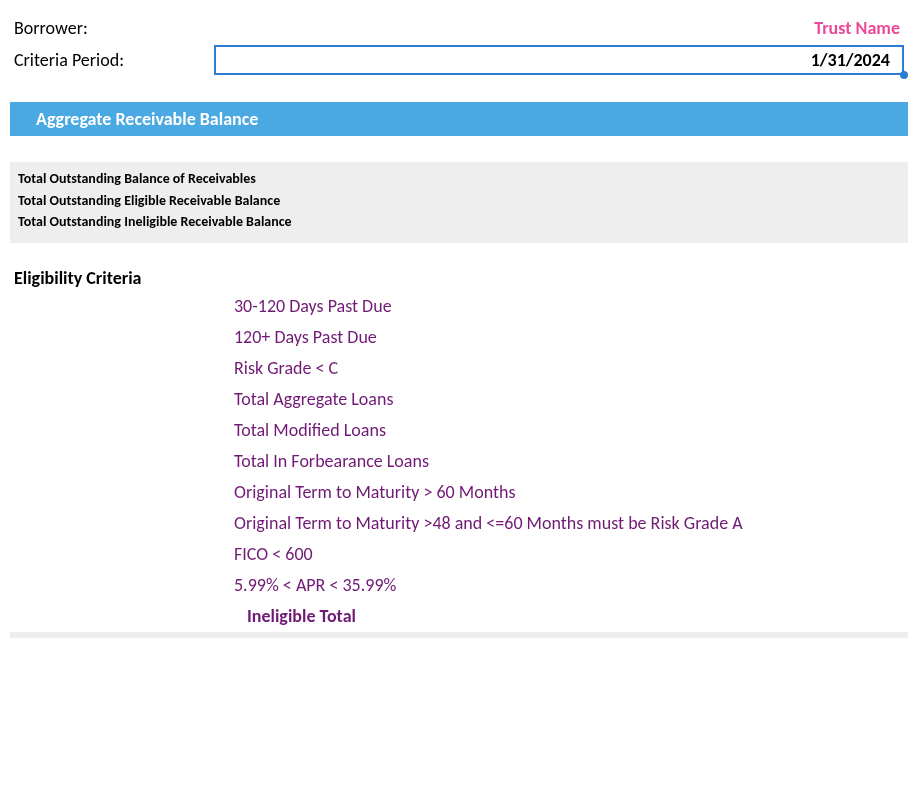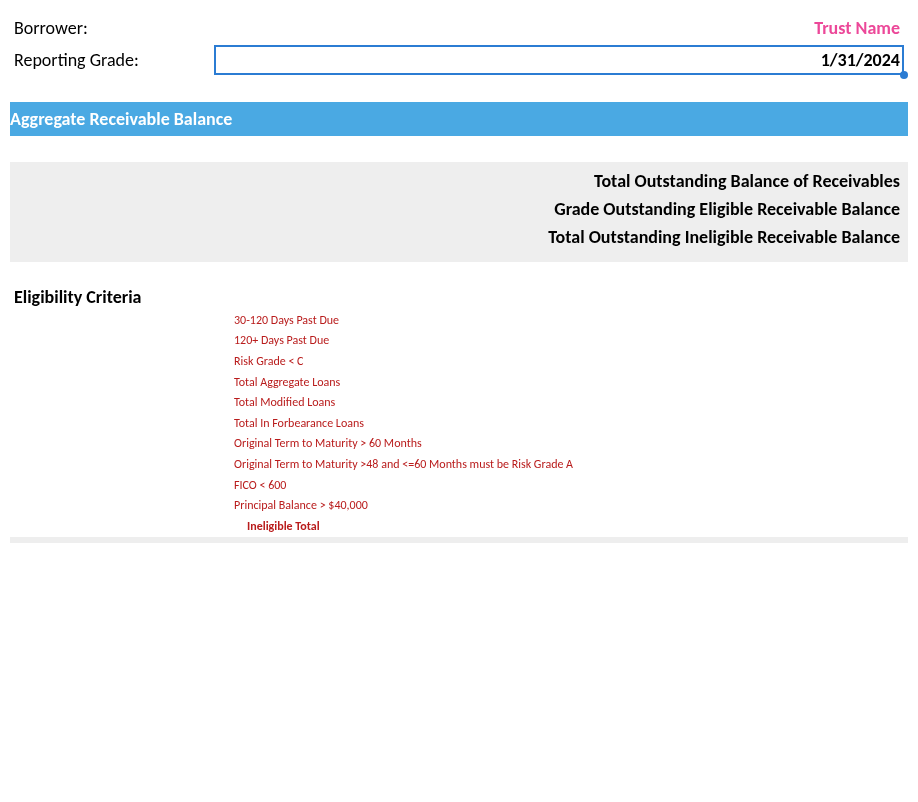--- a/index.html
+++ b/index.html
@@ -40,70 +40,69 @@
     .selected-cell-wrap {
       position: relative;
       flex: 1;
       margin-left: 0px;
     }
     .selected-cell {
       border: 2px solid #2b7cd3;
       text-align: right;
       font-weight: bold;
       font-size: 18px;
-      padding: 2px 2px;
+      padding: 2px 12px;
       background: #fff;
     }
     .fill-handle {
       position: absolute;
       right: -4px;
       bottom: -4px;
       width: 8px;
       height: 8px;
       background: #2b7cd3;
       border-radius: 50%;
     }
     .section-band {
       background: #4aa9e3;
       color: #ffffff;
       font-weight: bold;
       font-size: 18px;
-      padding: 6px 0;
+      padding: 6px 26px;
       margin-top: 28px;
       margin-left: -4px;
       margin-right: -4px;
     }
     .totals-block {
       background: #eeeeee;
       margin-top: 26px;
       margin-left: -4px;
       margin-right: -4px;
       padding: 6px 8px 10px 8px;
     }
     .total-line {
       font-weight: bold;
-      font-size: 18px;
+      font-size: 14px;
       color: #000;
       line-height: 1.55;
-      text-align: right;
     }
     .sub-header {
       font-weight: bold;
       font-size: 18px;
       color: #000;
       margin-top: 24px;
       margin-bottom: 2px;
       padding-left: 0px;
     }
     .criteria-list {
       padding-left: 220px;
     }
     .criteria-item {
-      font-size: 12px;
-      color: #b91c1c;
+      font-size: 18px;
+      color: #701a75;
       line-height: 1.72;
     }
     .criteria-item.bold {
       font-weight: bold;
       margin-left: 13px;
     }
     .criteria-item.italic {
       font-style: italic;
     }
     .footer-band {
@@ -118,45 +117,45 @@
 <body>
 
 <div class="page">
 
   <div class="header-row">
     <div class="label-col">Borrower:</div>
     <div class="value-col">Trust Name</div>
   </div>
 
   <div class="header-row">
-    <div class="label-col">Reporting Grade:</div>
+    <div class="label-col">Criteria Period:</div>
     <div class="selected-cell-wrap">
       <div class="selected-cell">1/31/2024</div>
       <div class="fill-handle"></div>
     </div>
   </div>
 
   <div class="section-band">Aggregate Receivable Balance</div>
 
   <div class="totals-block">
     <div class="total-line">Total Outstanding Balance of Receivables</div>
-    <div class="total-line">Grade Outstanding Eligible Receivable Balance</div>
+    <div class="total-line">Total Outstanding Eligible Receivable Balance</div>
     <div class="total-line">Total Outstanding Ineligible Receivable Balance</div>
   </div>
 
   <div class="sub-header">Eligibility Criteria</div>
 
   <div class="criteria-list">
     <div class="criteria-item">30-120 Days Past Due</div>
     <div class="criteria-item">120+ Days Past Due</div>
     <div class="criteria-item">Risk Grade &lt; C</div>
     <div class="criteria-item">Total Aggregate Loans</div>
     <div class="criteria-item">Total Modified Loans</div>
     <div class="criteria-item">Total In Forbearance Loans</div>
     <div class="criteria-item">Original Term to Maturity &gt; 60 Months</div>
     <div class="criteria-item">Original Term to Maturity &gt;48 and &lt;=60 Months must be Risk Grade A</div>
     <div class="criteria-item">FICO &lt; 600</div>
-    <div class="criteria-item">Principal Balance &gt; $40,000</div>
+    <div class="criteria-item">5.99% &lt; APR &lt; 35.99%</div>
     <div class="criteria-item bold">Ineligible Total</div>
   </div>
 
   <div class="footer-band"></div>
 </div>
 
 </body></html>

